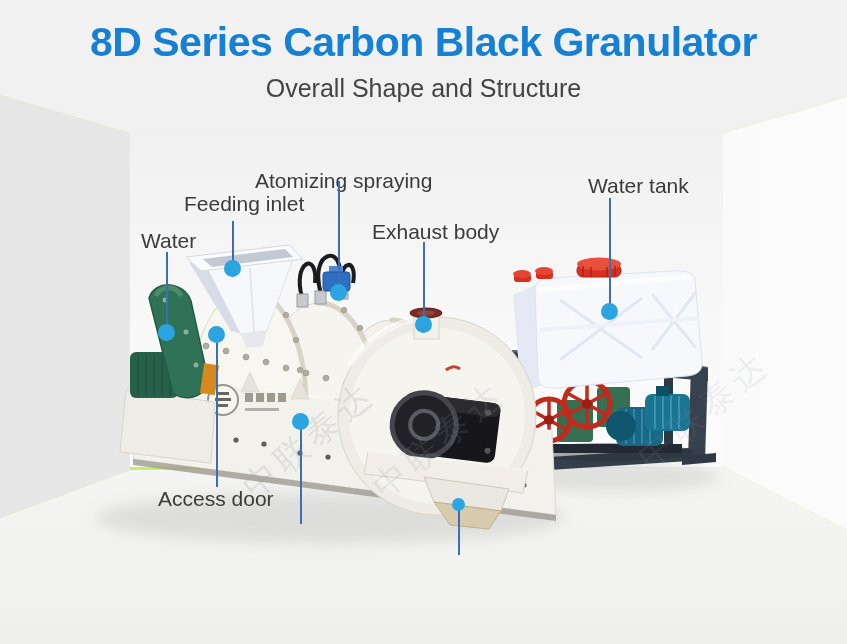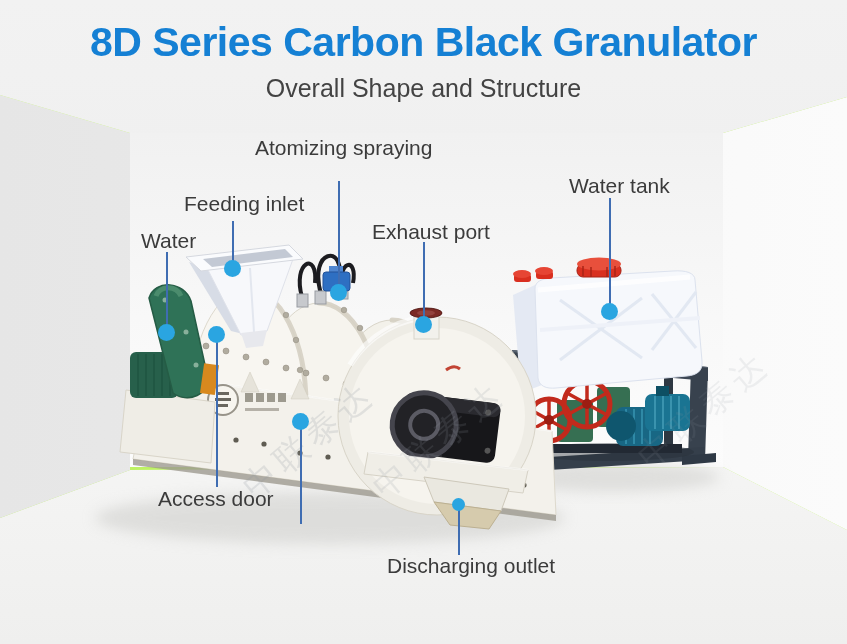--- a/index.html
+++ b/index.html
@@ -330,25 +330,24 @@
       <text transform="translate(255,500) rotate(-40)" opacity="0.20">中联泰达</text>
       <text transform="translate(385,500) rotate(-40)" opacity="0.16">中联泰达</text>
       <text transform="translate(650,470) rotate(-40)" opacity="0.12">中联泰达</text>
     </g>
   </svg>
 
   <div class="callouts">
 
     <div class="lbl" style="left:141px;top:229px">Water</div>
     <div class="lbl" style="left:184px;top:192px">Feeding inlet</div>
-    <div class="lbl" style="left:255px;top:136px">Atomizing spraying</div>
-    <div class="lbl" style="left:372px;top:220px">Exhaust port</div>
-    <div class="lbl" style="left:569px;top:174px">Water tank</div>
+    <div class="lbl" style="left:255px;top:169px">Atomizing spraying</div>
+    <div class="lbl" style="left:372px;top:220px">Exhaust body</div>
+    <div class="lbl" style="left:588px;top:174px">Water tank</div>
     <div class="lbl" style="left:158px;top:487px">Access door</div>
-    <div class="lbl" style="left:387px;top:554px">Discharging outlet</div>
 
     <div class="cline" style="left:166px;top:252px;height:78px"></div>
     <div class="cline" style="left:232px;top:221px;height:48px"></div>
     <div class="cline" style="left:338px;top:181px;height:112px"></div>
     <div class="cline" style="left:423px;top:242px;height:83px"></div>
     <div class="cline" style="left:609px;top:198px;height:114px"></div>
     <div class="cline" style="left:216px;top:335px;height:152px"></div>
     <div class="cline" style="left:300px;top:422px;height:102px"></div>
     <div class="cline" style="left:458px;top:505px;height:50px"></div>
 

